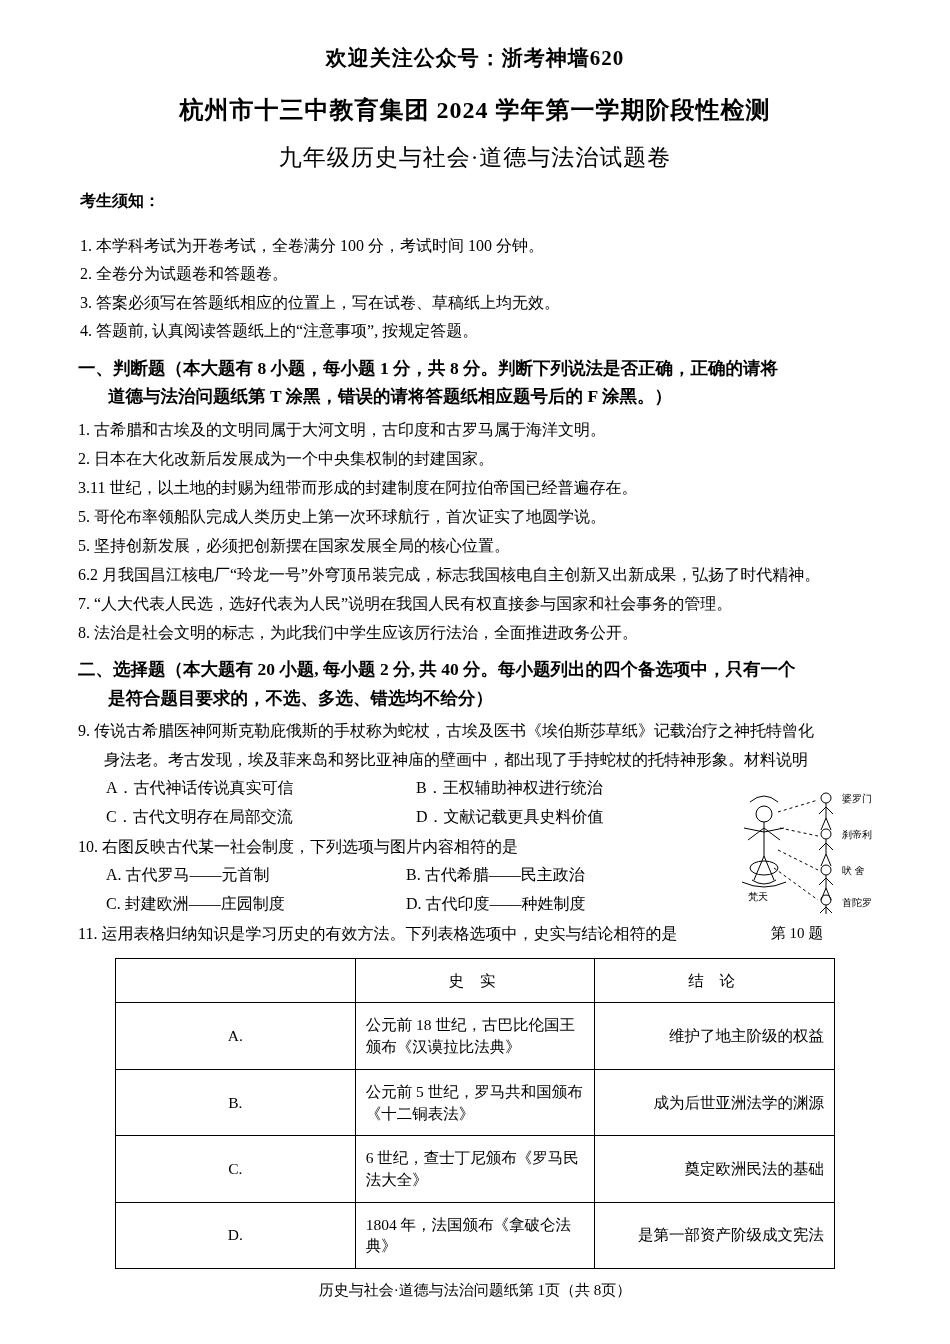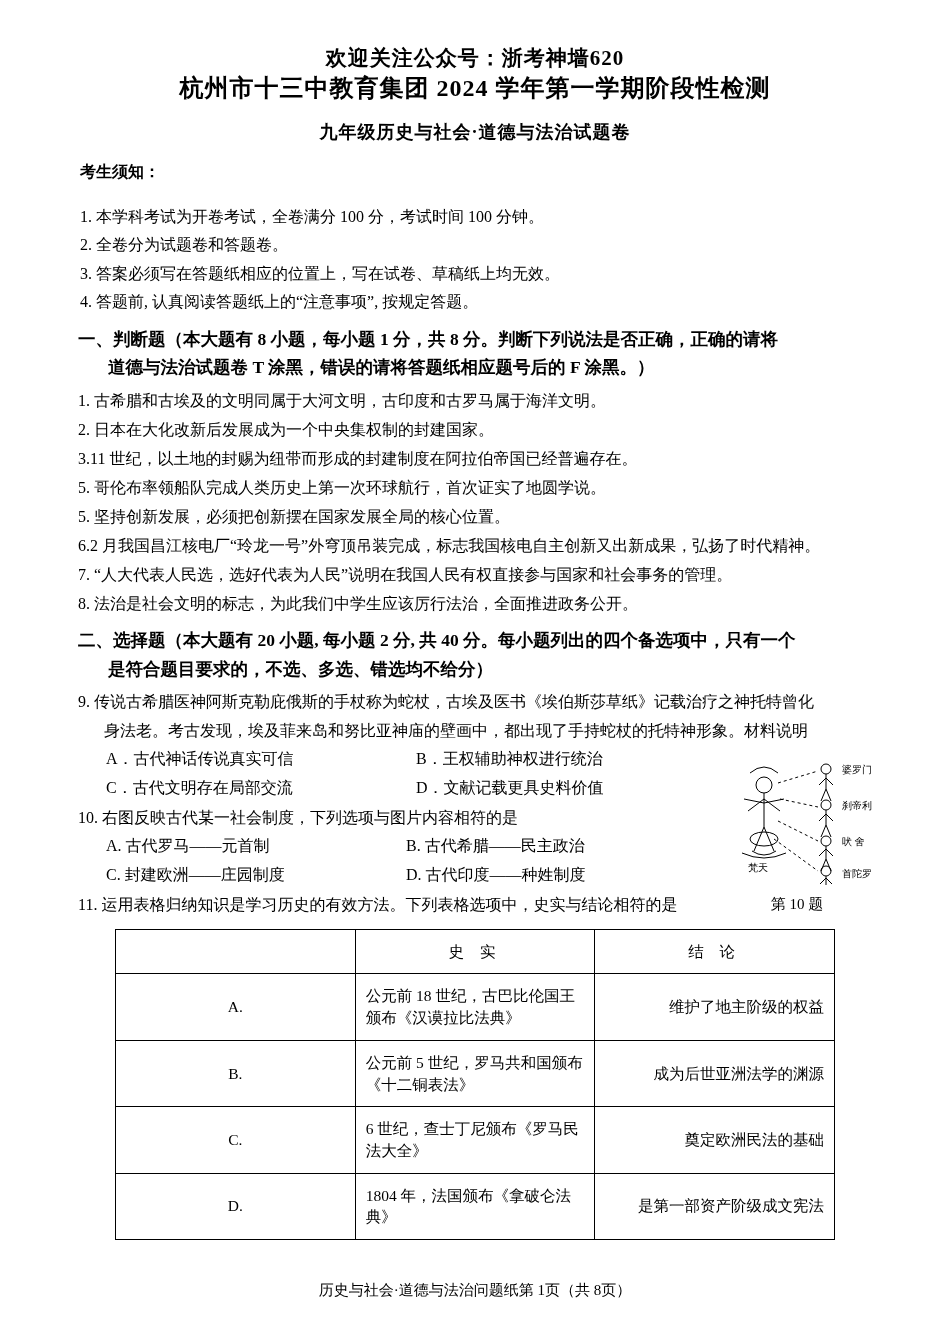--- a/index.html
+++ b/index.html
@@ -20,32 +20,33 @@
     height: 1344px;
     box-sizing: border-box;
     padding: 44px 78px 0 78px;
     position: relative;
   }
   .banner {
     text-align: center;
     font-size: 21px;
     font-weight: bold;
     letter-spacing: 1px;
+    margin-bottom: 22px;
   }
   .title-1 {
     text-align: center;
     font-size: 24px;
     font-weight: bold;
     letter-spacing: 1px;
     margin-bottom: 16px;
   }
   .title-2 {
     text-align: center;
-    font-size: 18px;
-    font-weight: bold;
+    font-size: 23px;
+    font-weight: normal;
     letter-spacing: 1px;
     margin-bottom: 18px;
   }
   .notice-head {
     font-size: 16px;
     font-weight: bold;
     margin-bottom: 20px;
     padding-left: 2px;
   }
   .notice-line {
@@ -151,21 +152,21 @@
   <div>
     <div class="notice-head">考生须知：</div>
     <div class="notice-line">1. 本学科考试为开卷考试，全卷满分 100 分，考试时间 100 分钟。</div>
     <div class="notice-line">2. 全卷分为试题卷和答题卷。</div>
     <div class="notice-line">3. 答案必须写在答题纸相应的位置上，写在试卷、草稿纸上均无效。</div>
     <div class="notice-line">4. 答题前, 认真阅读答题纸上的“注意事项”, 按规定答题。</div>
   </div>
 
   <div class="section-head">
     <span>一、判断题（本大题有 8 小题，每小题 1 分，共 8 分。判断下列说法是否正确，正确的请将</span>
-    <span class="ind">道德与法治试题卷 T 涂黑，错误的请将答题纸相应题号后的 F 涂黑。）</span>
+    <span class="ind">道德与法治问题纸第 T 涂黑，错误的请将答题纸相应题号后的 F 涂黑。）</span>
   </div>
 
   <div>
     <div class="q-line">1. 古希腊和古埃及的文明同属于大河文明，古印度和古罗马属于海洋文明。</div>
     <div class="q-line">2. 日本在大化改新后发展成为一个中央集权制的封建国家。</div>
     <div class="q-line">3.11 世纪，以土地的封赐为纽带而形成的封建制度在阿拉伯帝国已经普遍存在。</div>
     <div class="q-line">5. 哥伦布率领船队完成人类历史上第一次环球航行，首次证实了地圆学说。</div>
     <div class="q-line">5. 坚持创新发展，必须把创新摆在国家发展全局的核心位置。</div>
     <div class="q-line">6.2 月我国昌江核电厂“玲龙一号”外穹顶吊装完成，标志我国核电自主创新又出新成果，弘扬了时代精神。</div>
     <div class="q-line">7. “人大代表人民选，选好代表为人民”说明在我国人民有权直接参与国家和社会事务的管理。</div>

